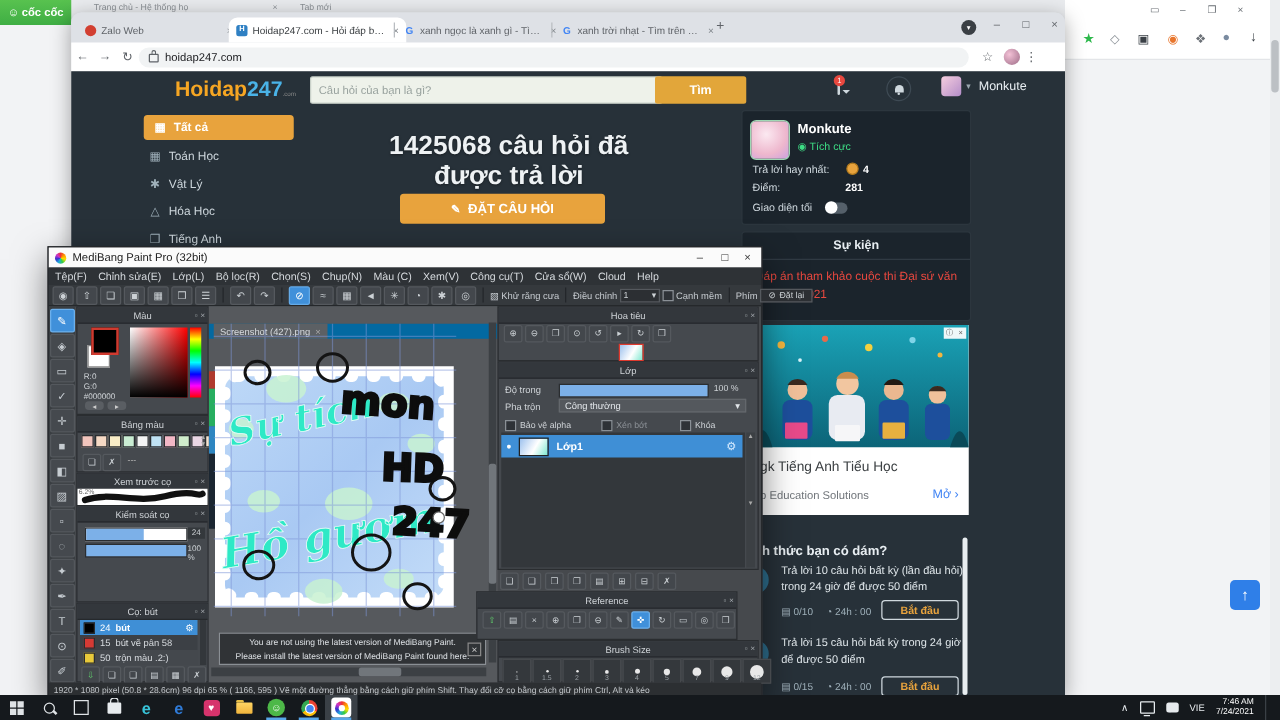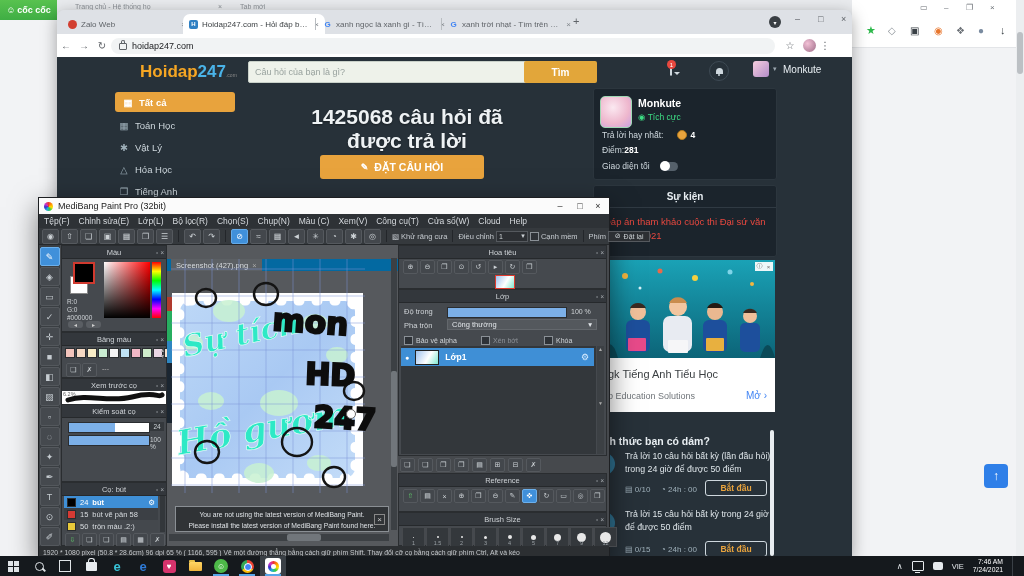--- a/index.html
+++ b/index.html
@@ -302,21 +302,21 @@
         <span class="ab" style="left:44px;top:23px;color:#3ddc84;font-size:8.5px">
           <span>◉</span> <span>Tích cực</span>
         </span>
         <div class="crow" style="top:41px">
           <span>Trả lời hay nhất:</span>
           <span style="margin-left:14px" class="medal"></span>
           <span style="margin-left:3px;color:#fff;font-weight:bold">4</span>
         </div>
         <div class="crow" style="top:56px">
           <span>Điểm:</span>
-          <span style="color:#fff;font-weight:bold">281</span>
+          <span style="margin-left:52px;color:#fff;font-weight:bold">281</span>
         </div>
         <div class="crow" style="top:72px">
           <span>Giao diện tối</span>
           <span style="margin-left:10px" class="toggle"></span>
         </div>
       </div>
 
       <div class="ab events">
         <div style="text-align:center;color:#e8eef2;font-weight:bold;font-size:10px;padding-top:5px">Sự kiện</div>
         <div style="height:1px;background:#303a43;margin:5px 0"></div>
@@ -722,21 +722,21 @@
       <div class="mbtn">❏</div>
       <div class="mbtn">❑</div>
       <div class="mbtn">❒</div>
       <div class="mbtn">❐</div>
       <div class="mbtn">▤</div>
       <div class="mbtn">⊞</div>
       <div class="mbtn">⊟</div>
       <div class="mbtn">✗</div>
     </div>
 
-    <div class="pnl" style="left:359px;top:275px;width:209px;height:39px">
+    <div class="pnl" style="left:342px;top:275px;width:209px;height:39px">
       <div class="pnl-h">
           <span>Reference</span>
         <span class="phx">
             <i>▫</i>
             <i>×</i>
           </span>
         </div>
       <div class="ab" style="left:4px;top:15px;display:flex;gap:2px">
         <div class="mbtn" style="color:#5fc46a">⇧</div>
         <div class="mbtn">▤</div>

